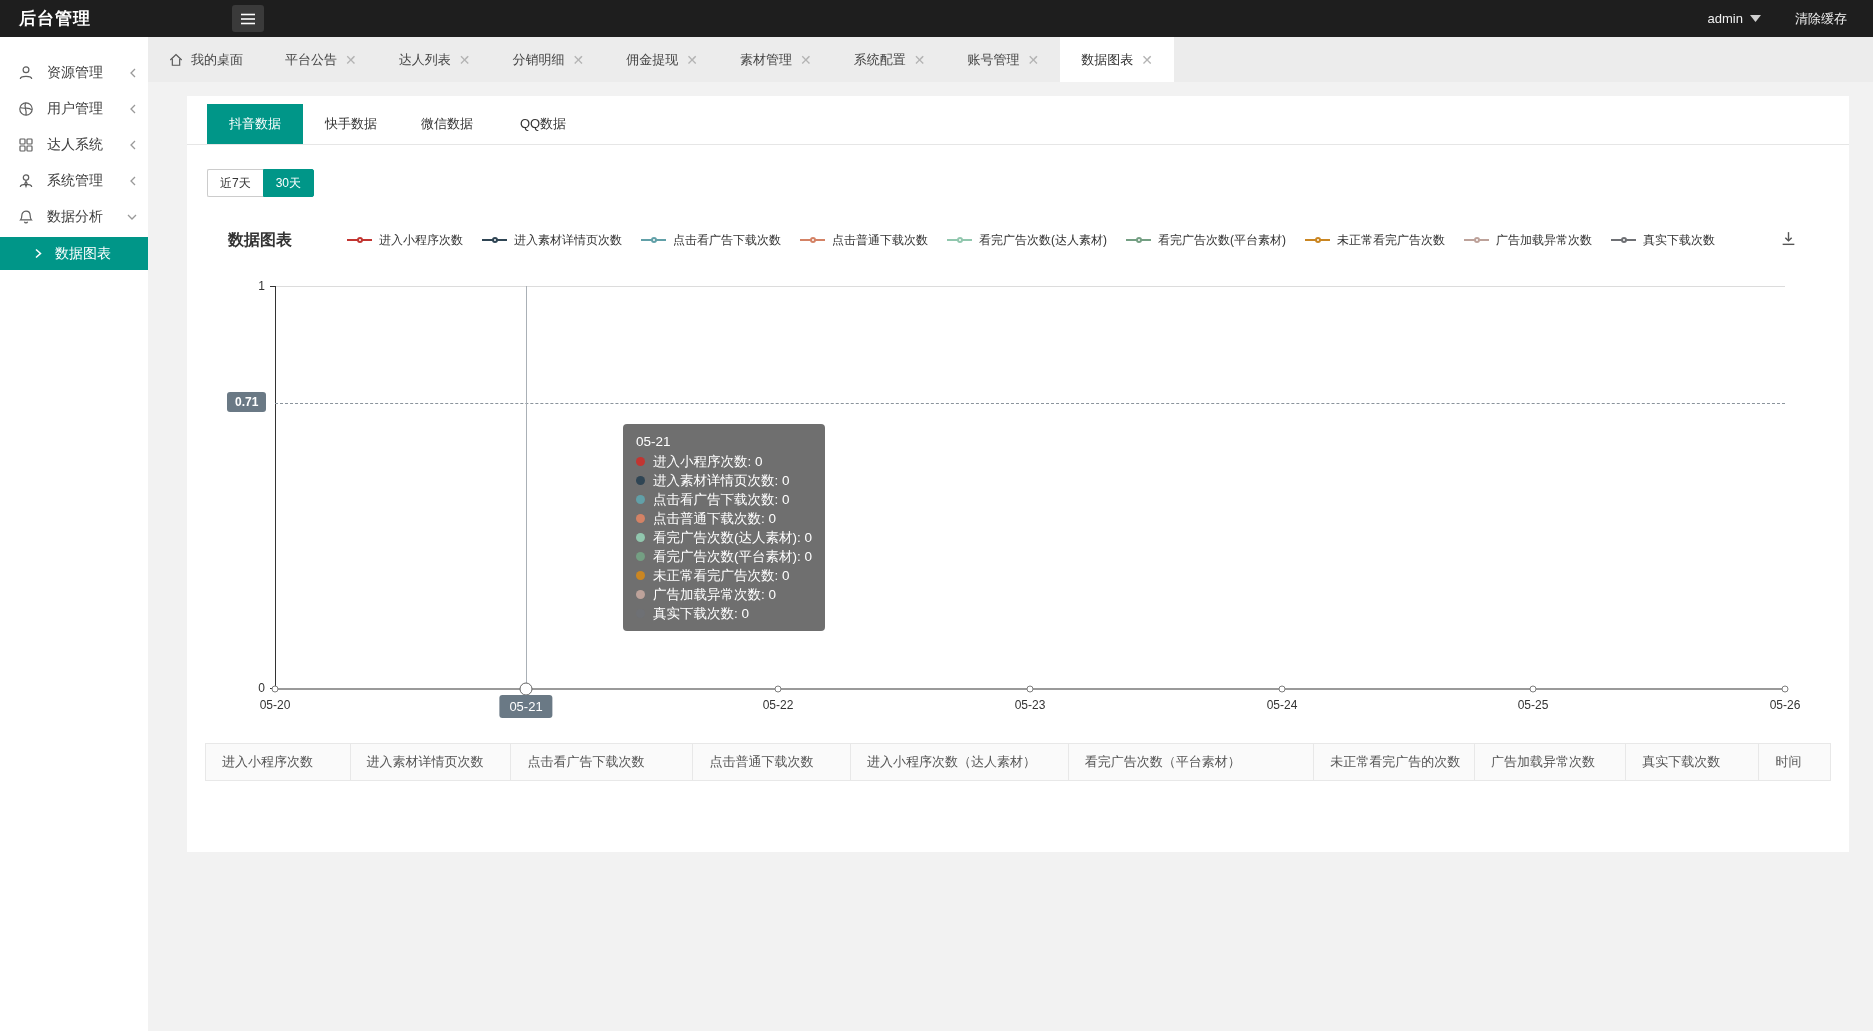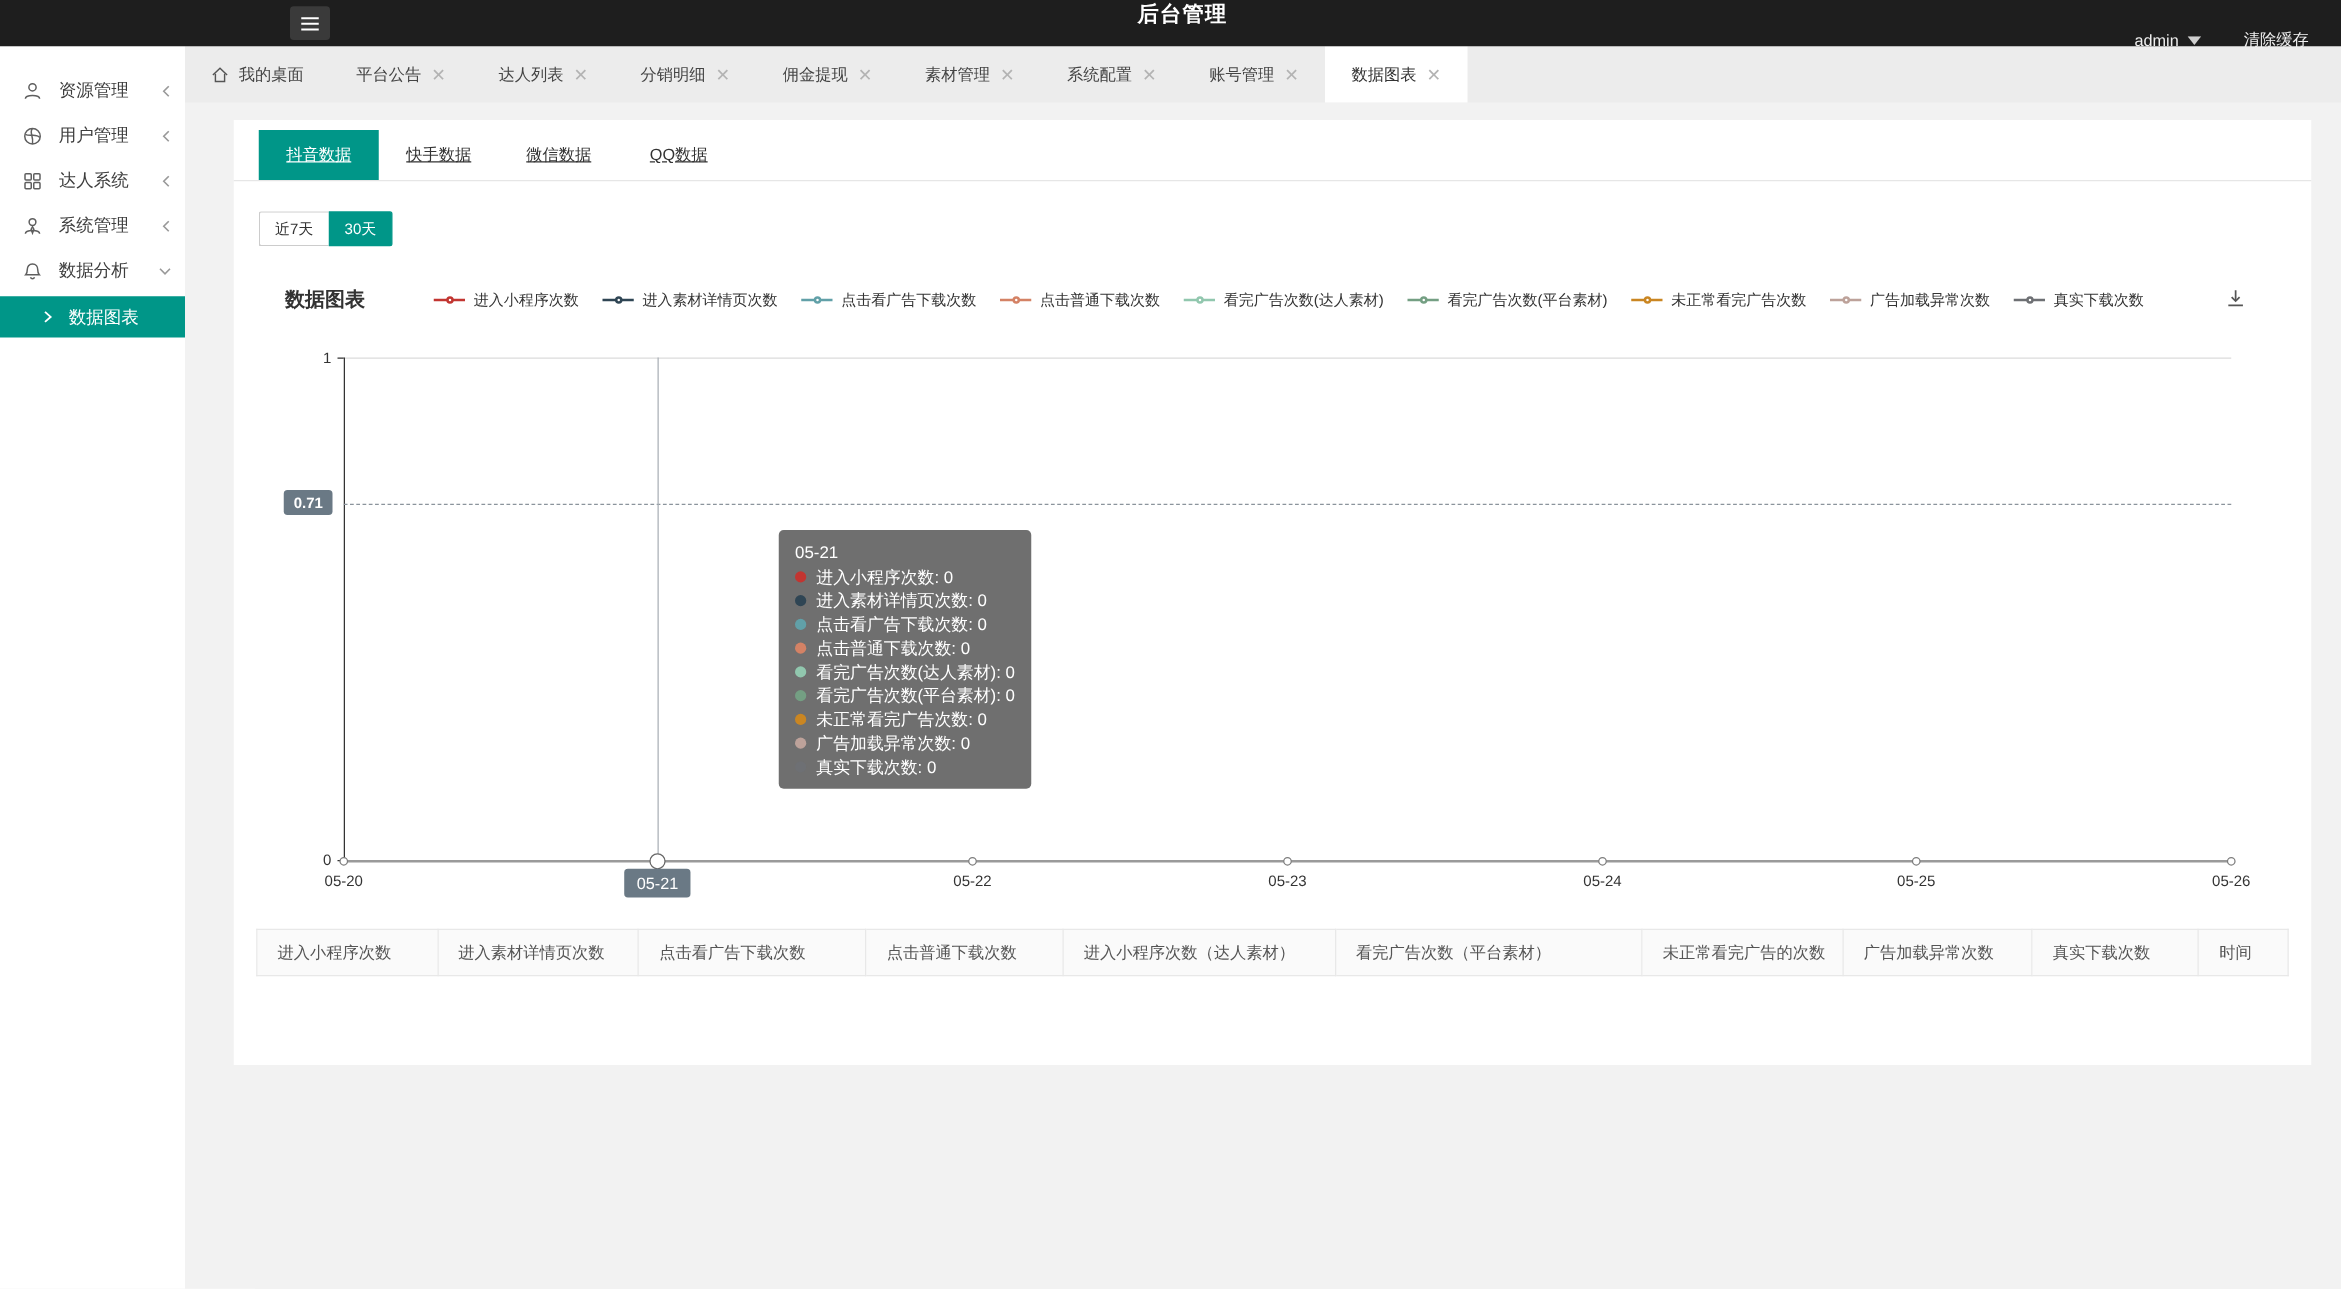--- a/index.html
+++ b/index.html
@@ -1,21 +1,21 @@
 <!DOCTYPE html>
 <html><head>
 <meta charset="utf-8">
 <style>
   * { margin:0; padding:0; box-sizing:border-box; }
   html,body { width:1873px; height:1031px; overflow:hidden; }
   body { font-family:"Liberation Sans","DejaVu Sans",sans-serif; background:#f2f2f2; color:#333; }
   .page { width:1873px; height:1031px; position:relative; }
 
   
-  .app-header { height:37px; background:#1e1e1e; display:flex; align-items:center; position:relative;flex-direction:column; }
+  .app-header { height:37px; background:#1e1e1e; display:flex; align-items:center; position:relative; }
   .brand { color:#fff; font-size:17px; font-weight:bold; padding-left:19px; letter-spacing:1px; }
   .burger { position:absolute; left:232px; top:5px; width:32px; height:27px; background:#3a3a3a; border:none; border-radius:3px; display:flex; align-items:center; justify-content:center; cursor:pointer; }
   .burger svg { display:block; }
   .header-right { margin-left:auto; display:flex; align-items:center; gap:34px; padding-right:26px; }
   .user-menu { display:flex; align-items:center; gap:7px; color:#f0f0f0; font-size:13px; cursor:pointer; }
   .clear-cache { color:#f0f0f0; font-size:13px; cursor:pointer; }
 
   
   .layout { display:flex; height:994px; }
   .sidebar { width:148px; background:#ffffff; padding-top:18px; flex-shrink:0; }
@@ -33,21 +33,21 @@
   .tbtab { display:flex; align-items:center; gap:8px; padding:0 21px; cursor:pointer; white-space:nowrap; }
   .tbtab.active { background:#ffffff; color:#333; }
   .tbtab .x { color:#b3b3b3; font-size:14px; line-height:1; cursor:pointer; }
   .tbtab .home { display:flex; align-items:center; color:#555; }
 
   
   .content { flex:1; padding:14px 24px 0 39px; }
   .card { background:#fff; width:100%; height:756px; position:relative; }
 
   .ptabs { padding:8px 0 0 20px; border-bottom:1px solid #e6e6e6; display:flex; }
-  .ptab { width:96px; height:40px; line-height:40px; text-align:center; font-size:13px; color:#333; cursor:pointer;text-decoration:underline; }
+  .ptab { width:96px; height:40px; line-height:40px; text-align:center; font-size:13px; color:#333; cursor:pointer; }
   .ptab.active { background:#009688; color:#fff; }
 
   .range-row { margin:24px 0 0 20px; display:flex; }
   .rbtn { height:28px; padding:0 12px; font-size:12px; border:1px solid #ccc; background:#fff; color:#333; cursor:pointer; font-family:inherit; }
   .rbtn:first-child { border-radius:2px 0 0 2px; border-right:none; }
   .rbtn.active { background:#009688; border-color:#009688; color:#fff; border-radius:0 2px 2px 0; }
 
   
   .chart-head { margin-top:32px; padding:0 52px 0 41px; display:flex; align-items:center; height:22px; }
   .chart-title { font-size:16px; font-weight:bold; color:#333; }

